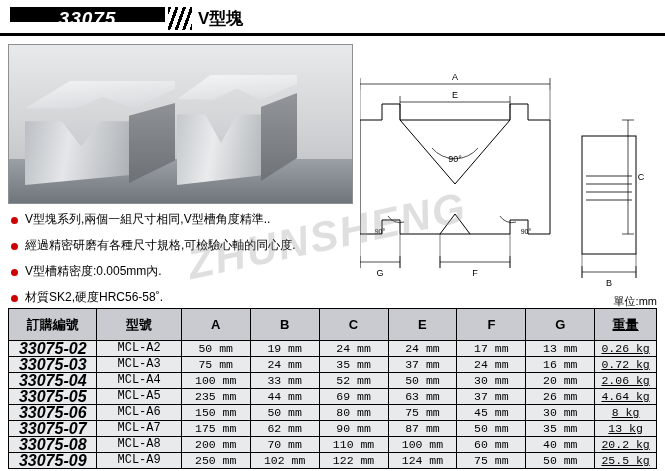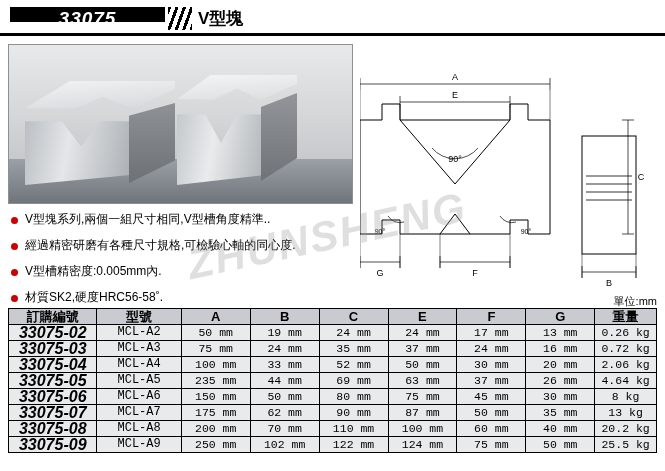--- a/index.html
+++ b/index.html
@@ -180,41 +180,41 @@
     border: 1px solid #000;
     text-align: center;
     height: 16px;
     padding: 0;
     line-height: 15px;
   }
   .tbl thead th {
     background: #c9cbd0;
     font-weight: bold;
     font-size: 13px;
-    height: 16px;
+    height: 32px;
   }
   .tbl tbody td {
     background: #e9eaec;
     font-family: "Liberation Mono", monospace;
     font-size: 11.5px;
   }
   .tbl tbody td.code {
     font-weight: bold;
     font-style: italic;
     font-size: 16px;
     font-family: "Liberation Sans", sans-serif;
   }
   .tbl tbody td.model {
     font-family: "Liberation Mono", monospace;
     font-size: 12px;
   }
   .col-code { width: 86px; }
   .col-model { width: 82px; }
   .col-dim { width: 67px; }
-  .col-wt { width: 60px; }
+  .col-wt { width: 60px; text-decoration: underline; }
 </style>
 </head>
 <body>
 
 <div class="header">
   <div class="hdr-black">
     <div class="hdr-code">33075</div>
   </div>
   <div class="hdr-slashes"></div>
   <div class="hdr-title">V型塊</div>

